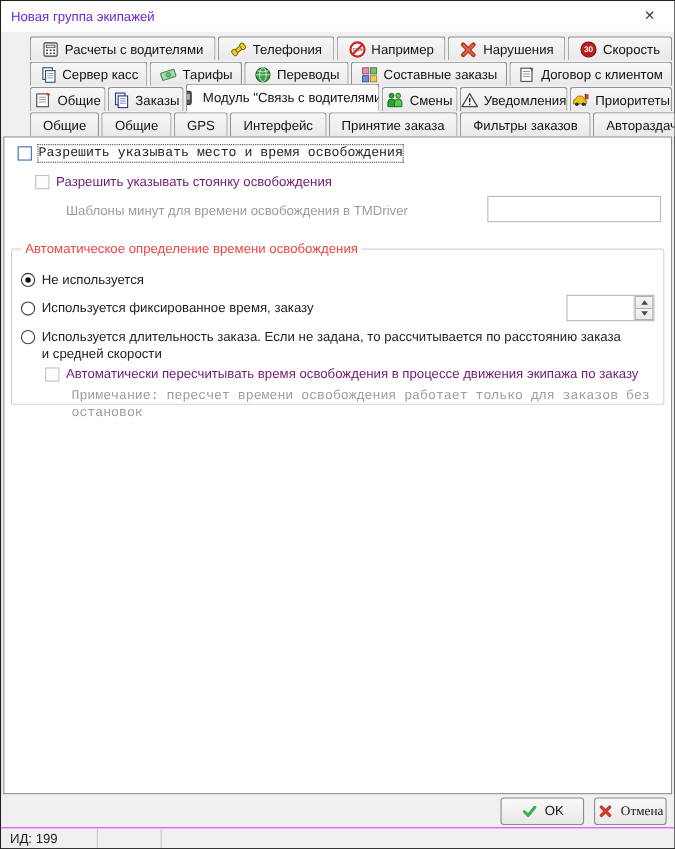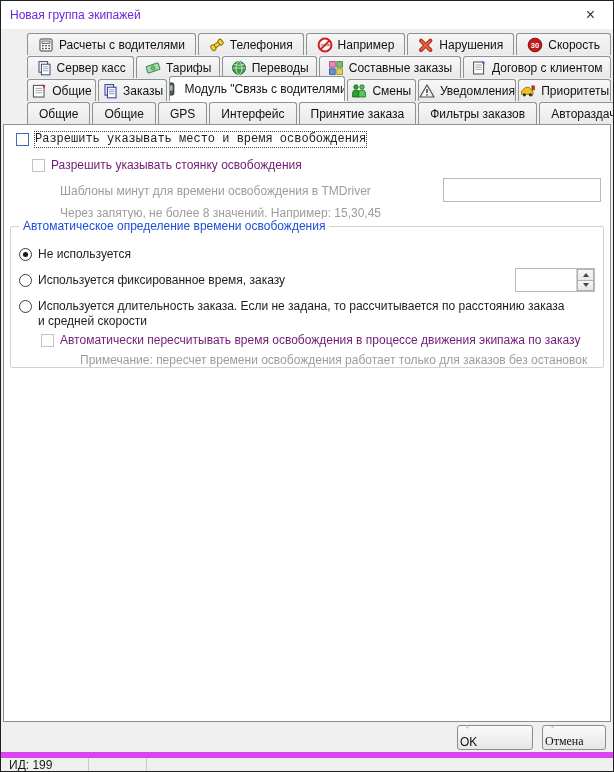--- a/index.html
+++ b/index.html
@@ -52,36 +52,36 @@
   .checkbox.disabled { border-color:#c3c3c3; background:#fdfdfd; }
   .radio { width:13px; height:13px; border:1px solid #3c3c3c; border-radius:50%; background:#fff; flex:0 0 auto; margin-top:1px; position:relative; }
   .radio.checked::after { content:""; position:absolute; left:3px; top:3px; width:5px; height:5px; border-radius:50%; background:#101010; }
   .cb-label { line-height:15px; }
   .cb-label.focused { outline:1px dotted #444; }
   .disabled-text { color:#701a75; }
   .hint { position:absolute; color:#9c9c9c; line-height:15px;margin-left:28px; }
   .text-input { position:absolute; height:24px; background:#fff; border:1px solid #b9b9b9; padding:0 4px;
     font-family:inherit; font-size:12px; color:#1c1c1c; }
   .groupbox { position:absolute; border:1px solid #d2d2d2; border-radius:2px; }
-  .groupbox-legend { position:absolute; top:-8px; left:8px; background:#fff; padding:0 4px; color:#1d4ed8; }
+  .groupbox-legend { position:absolute; top:-8px; left:8px; background:#fff; padding:0 4px; color:#ef4444; }
   .spinner { position:absolute; height:24px; border:1px solid #b9b9b9; background:#fff; display:flex; }
   .spinner .spin-val { flex:1; }
   .spin-btns { width:18px; display:flex; flex-direction:column; border-left:1px solid #cfcfcf; }
   .spin-btn { flex:1; background:linear-gradient(#f7f7f7,#e7e7e7); border:1px solid #b0b0b0; display:flex; align-items:center; justify-content:center; }
   .spin-btn + .spin-btn { border-top:none; }
   
   .footer { flex:0 0 auto; height:30px; background:#f0f0f0; display:flex; align-items:center; justify-content:flex-end; gap:9px; padding:0 7px; }
-  .btn { height:25px; display:flex; justify-content:center; gap:6px;
+  .btn { height:25px; display:flex; align-items:center; justify-content:center; gap:6px;
     background:linear-gradient(#fafafa,#e7e7e7); border:1px solid #8c8c8c; border-radius:3px;
-    font-size:12px; color:#111; padding:0 2px;flex-direction:column; }
+    font-size:12px; color:#111; padding:0 2px; }
   .btn svg { width:15px; height:15px; }
   .btn.ok { min-width:76px; }
   .btn.cancel { min-width:64px;font-family:Liberation Serif, serif; }
   
-  .statusbar { flex:0 0 auto; height:19px; background:#f0f0f0; border-top:6px solid #d946ef; display:flex; align-items:center; }
+  .statusbar { flex:0 0 auto; height:19px; background:#f0f0f0; border-top:1px solid #d946ef; display:flex; align-items:center; }
   .status-cell { height:100%; display:flex; align-items:center; padding-left:8px; border-right:1px solid #c9c9c9; }
   .status-cell.c1 { width:88px; }
   .status-cell.c2 { width:58px; }
   .status-cell.c3 { flex:1; border-right:none; }
 </style>
 </head>
 <body>
 
 <div class="titlebar">
   <div class="title">Новая группа экипажей</div>
@@ -323,21 +323,20 @@
     <span class="cb-label focused">Разрешить указывать место и время освобождения</span>
   </div>
 
   <div class="cb-row" style="left:28px; top:33px;">
     <span class="checkbox disabled"></span>
     <span class="cb-label disabled-text">Разрешить указывать стоянку освобождения</span>
   </div>
 
   <div class="hint" style="left:28px; top:59px;">Шаблоны минут для времени освобождения в TMDriver</div>
   <input class="text-input" style="top: 53px; right: 9px; width: 158px;" value="">
-  <div class="hint" style="left:28px; top:81px;">Через запятую, не более 8 значений. Например: 15,30,45</div>
 
   <div class="groupbox" style="left:6px; top:101px; right:6px; height:142px;">
     <div class="groupbox-legend">Автоматическое определение времени освобождения</div>
 
     <div class="radio-row" style="left:8px; top:20px;">
       <span class="radio checked"></span>
       <span class="cb-label">Не используется</span>
     </div>
 
     <div class="radio-row" style="left:8px; top:46px;">
@@ -359,21 +358,21 @@
     <div class="radio-row" style="left:8px; top:72px; width:555px;">
       <span class="radio"></span>
       <span class="cb-label">Используется длительность заказа. Если не задана, то рассчитывается по расстоянию заказа и средней скорости</span>
     </div>
 
     <div class="cb-row" style="left:30px; top:106px;">
       <span class="checkbox disabled"></span>
       <span class="cb-label disabled-text">Автоматически пересчитывать время освобождения в процессе движения экипажа по заказу</span>
     </div>
 
-    <div class="hint" style="left:41px; top:126px;">Примечание: пересчет времени освобождения работает только для заказов без остановок</div>
+    <div class="hint" style="left:26px; top:126px;font-family:Liberation Mono, monospace;">Примечание: пересчет времени освобождения работает только для заказов без остановок</div>
   </div>
 
 </div>
 
 <div class="footer">
   <div class="btn ok">
     <svg viewBox="0 0 16 16">
         <path d="M3 8.5 L6.6 12 L13 4.2" fill="none" stroke="#3fae49" stroke-width="3" stroke-linecap="round" stroke-linejoin="round"></path>
       </svg>
     <span>OK</span>

